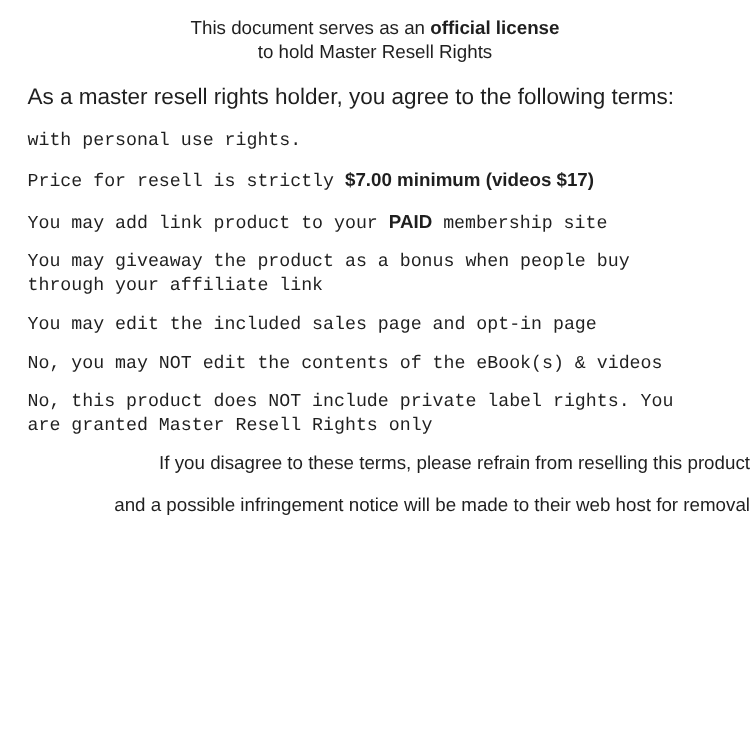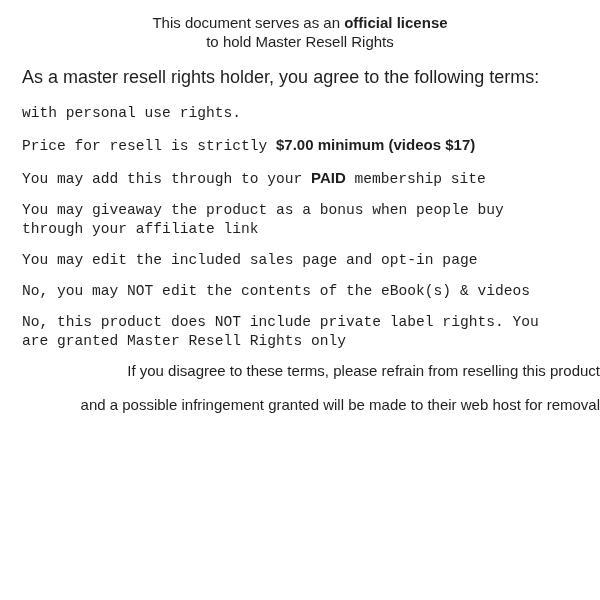--- a/index.html
+++ b/index.html
@@ -71,21 +71,21 @@
 
   <div class="mono-p first">
     <div class="line">with personal use rights.</div>
   </div>
 
   <div class="mono-p">
     <div class="line"><span>Price for resell is strictly </span><span class="bold-sans">$7.00 minimum (videos $17)</span></div>
   </div>
 
   <div class="mono-p">
-    <div class="line"><span>You may add this through to your </span><span class="bold-sans">PAID</span><span> membership site</span></div>
+    <div class="line"><span>You may add link product to your </span><span class="bold-sans">PAID</span><span> membership site</span></div>
   </div>
 
   <div class="mono-p">
     <div class="line">You may giveaway the product as a bonus when people buy</div>
     <div class="line">through your affiliate link</div>
   </div>
 
   <div class="mono-p">
     <div class="line">You may edit the included sales page and opt-in page</div>
   </div>
@@ -98,16 +98,16 @@
     <div class="line">No, this product does NOT include private label rights. You</div>
     <div class="line">are granted Master Resell Rights only</div>
   </div>
 
 
   <div class="footer-p first">
     <div class="line">If you disagree to these terms, please refrain from reselling this product</div>
   </div>
 
   <div class="footer-p">
-    <div class="line">and a possible infringement granted will be made to their web host for removal</div>
+    <div class="line">and a possible infringement notice will be made to their web host for removal</div>
   </div>
 
 </div>
 
 </body></html>

